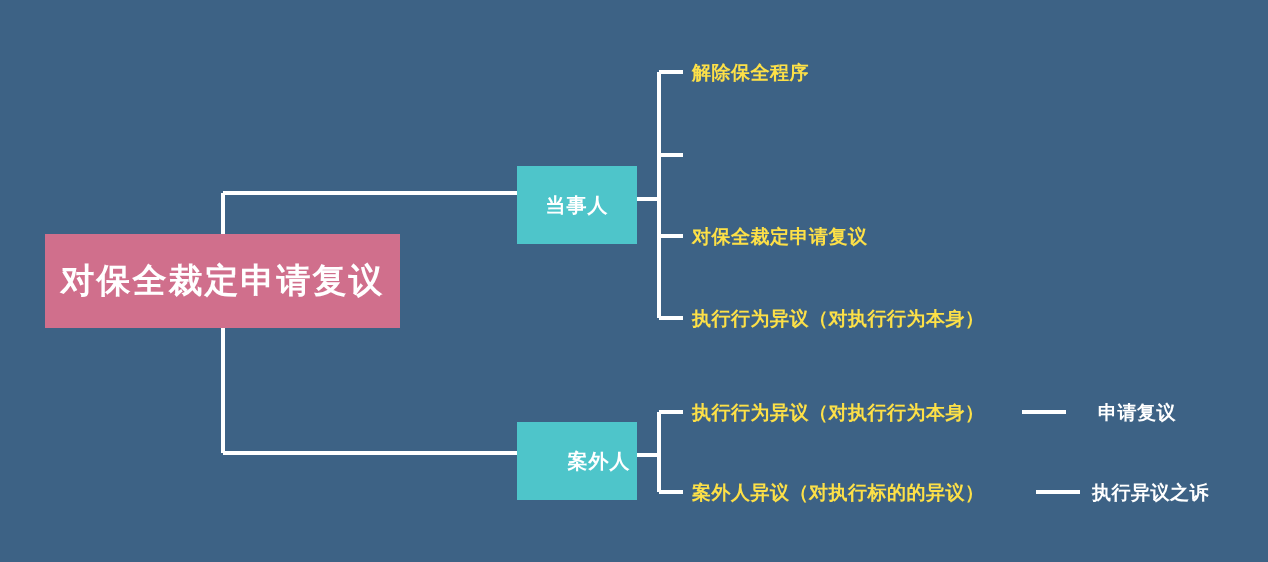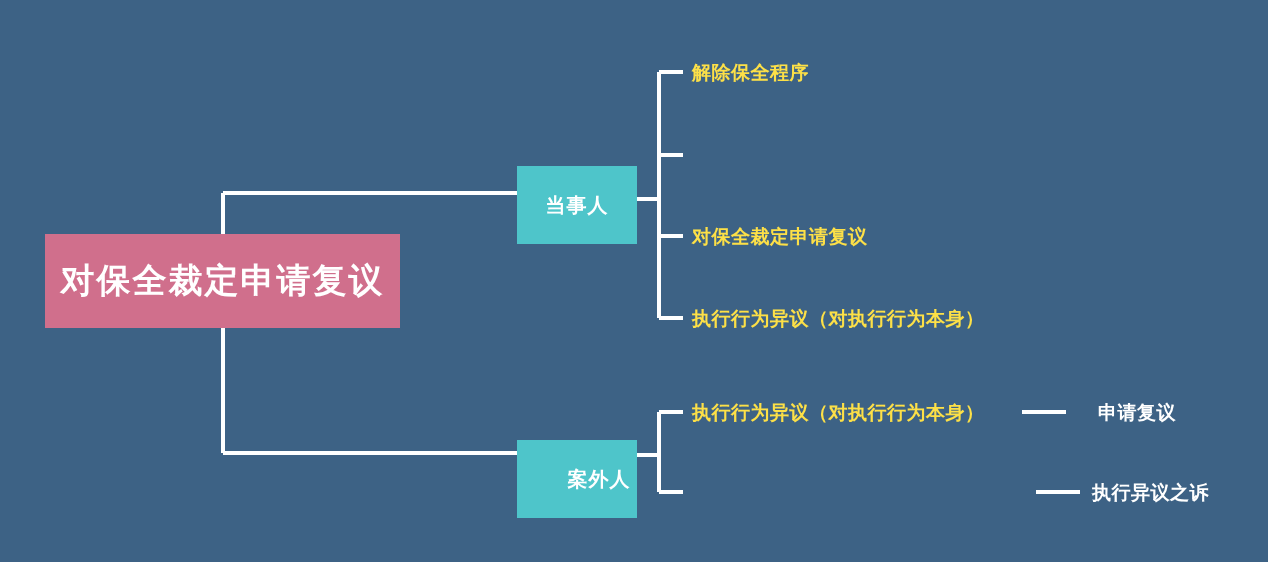--- a/index.html
+++ b/index.html
@@ -50,21 +50,21 @@
 
   
   .branch-node {
     background: #4ec5ca;
     font-size: 20px;
     letter-spacing: 1px;
     width: 120px;
     height: 78px;
   }
   #branch-node-party  { left: 517px; top: 166px; }
-  #branch-node-outsider { left: 517px; top: 440px; padding-left: 44px; }
+  #branch-node-outsider { left: 517px; top: 422px; padding-left: 44px; }
 
   
   .leaf-label {
     position: absolute;
     color: #fde047;
     font-size: 19px;
     font-weight: bold;
     white-space: nowrap;
     letter-spacing: 0.5px;
     line-height: 1;
@@ -124,18 +124,19 @@
 
   <div class="leaf-label" style="left:692px; top:63px;">解除保全程序</div>
 
 
   <div class="leaf-label" style="left:692px; top:227px;">对保全裁定申请复议</div>
 
   <div class="leaf-label" style="left:692px; top:309px;">执行行为异议（对执行行为本身）</div>
 
   <div class="leaf-label" style="left:692px; top:403px;">执行行为异议（对执行行为本身）</div>
 
+  <div class="leaf-label" style="left:692px; top:483px;">案外人异议（对执行标的的异议）</div>
 
   <div class="sub-label" style="left:1078px; top:403px;margin-left:20px;">申请复议</div>
 
   <div class="sub-label" style="left:1092px; top:483px;text-align:center;">执行异议之诉</div>
 
 </div>
 
 </body></html>

